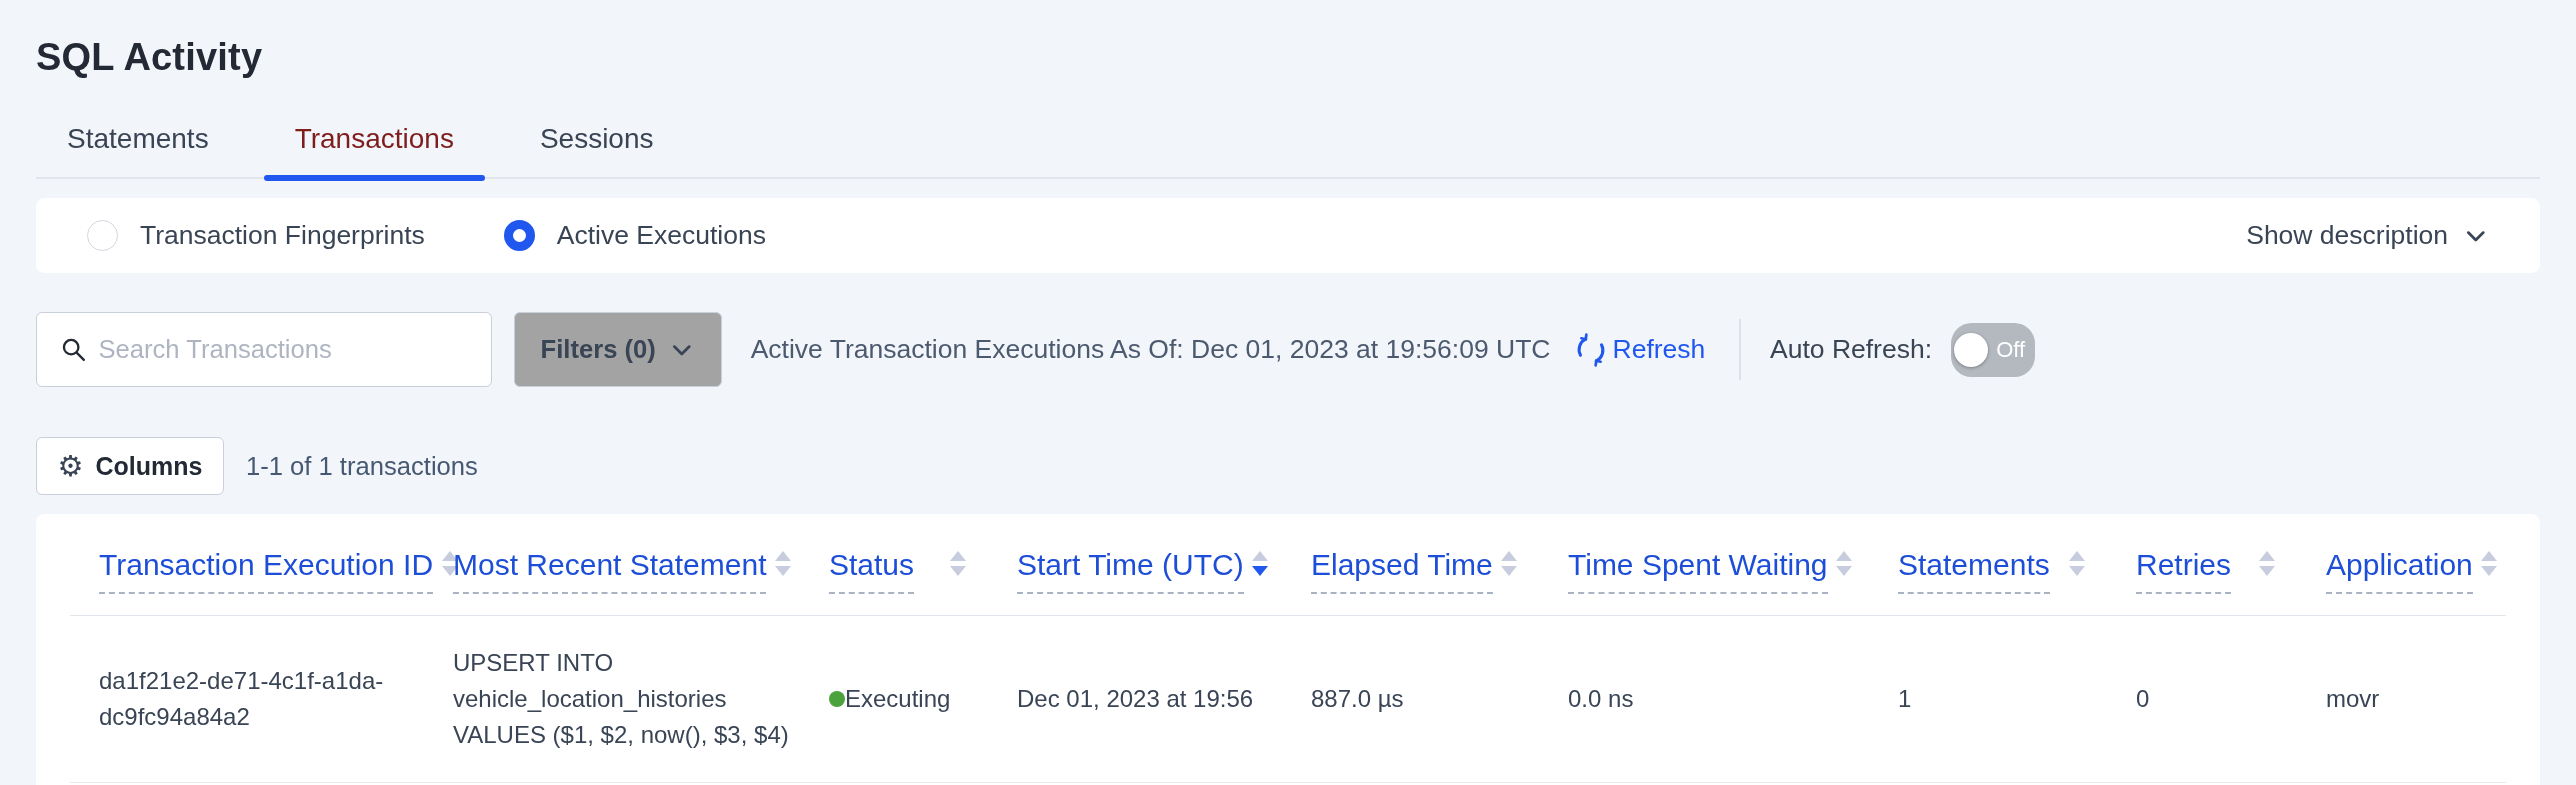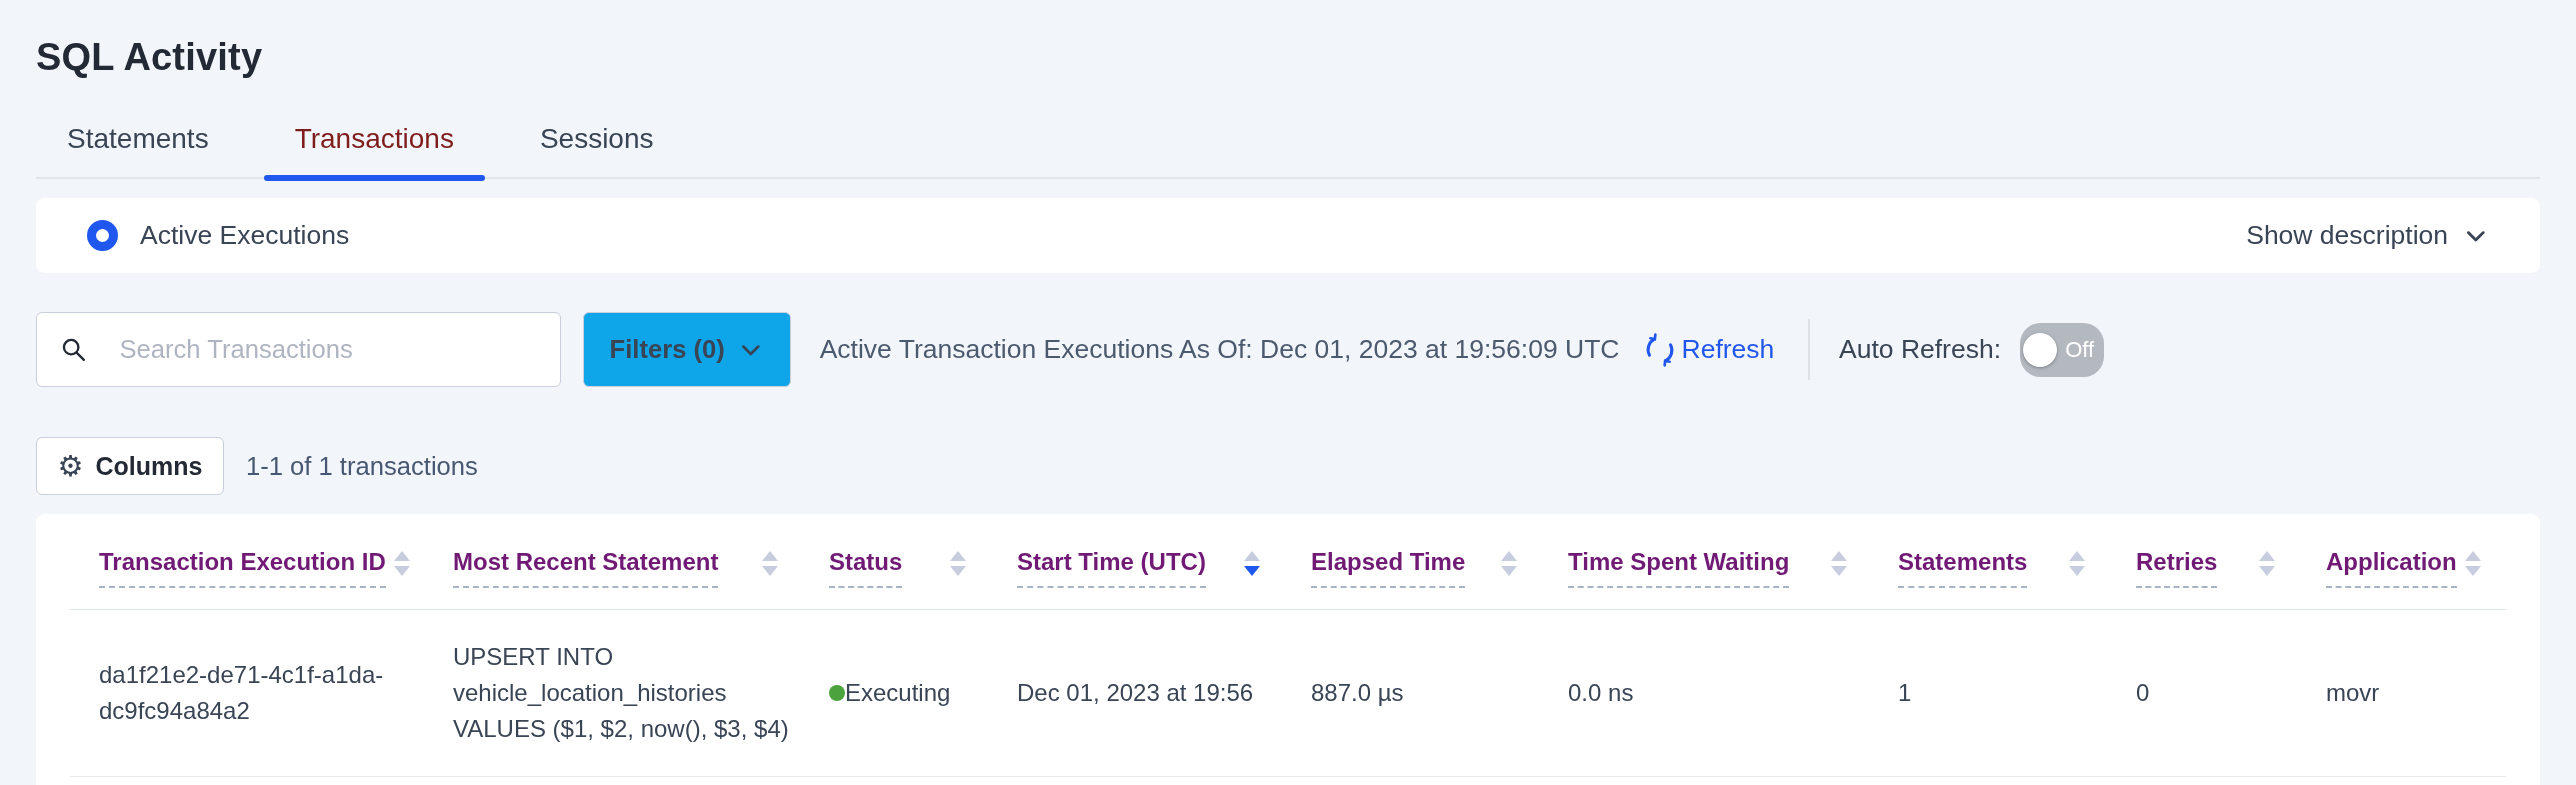--- a/index.html
+++ b/index.html
@@ -58,34 +58,34 @@
     font-size: 26.5px; color: #394455; cursor: pointer;
   }
   .chev { width: 25.6px; height: 25.6px; }
 
   
   .controls {
     margin-top: 39px; height: 75px;
     display: flex; align-items: center;
   }
   .search-box {
-    width: 525px; height: 75px; background: #fff;
+    width: 456px; height: 75px; background: #fff;
     border: 1.7px solid #c9cfdb; border-radius: 6px;
-    display: flex; align-items: center; padding: 0 20.5px; gap: 31px;
+    display: flex; align-items: center; padding: 0 20.5px; gap: 10px;
   }
   .search-box svg { flex: 0 0 auto; }
   .search-box input {
     border: none; outline: none; width: 100%;
     font-size: 25.6px; color: #394455; background: transparent;
     font-family: "Liberation Sans", sans-serif;
   }
   .search-box input::placeholder { color: #aeb5c1; }
   .filters-btn {
     margin-left: 22px; height: 75px; padding: 0 25.6px;
-    background: #0ea5e9; border: 1.7px solid #c9cfdb; border-radius: 6px;
+    background: #a3a3a3; border: 1.7px solid #c9cfdb; border-radius: 6px;
     display: flex; align-items: center; gap: 13.7px;
     font-size: 25.6px; font-weight: 700; color: #394455; cursor: pointer;
     font-family: "Liberation Sans", sans-serif;
   }
   .asof { margin-left: 29px; font-size: 26.5px; color: #4c5a6f; white-space: nowrap; }
   .refresh-btn {
     margin-left: 22px; display: flex; align-items: center; gap: 4px;
     background: none; border: none; cursor: pointer;
     font-size: 26.5px; color: #2057ee; font-family: "Liberation Sans", sans-serif;
   }
@@ -121,21 +121,21 @@
   col.c1 { width: 383px; } col.c2 { width: 376px; } col.c3 { width: 188px; }
   col.c4 { width: 294px; } col.c5 { width: 257px; } col.c6 { width: 330px; }
   col.c7 { width: 238px; } col.c8 { width: 190px; } col.c9 { width: auto; }
   th {
     padding: 34px 51px 20.5px 0; text-align: left; vertical-align: top;
     border-bottom: 1.7px solid #e0e5eb;
   }
   th .th-inner { display: flex; align-items: flex-start; justify-content: space-between; gap: 8.5px; }
   th:first-child .th-inner, td:first-child { padding-left: 29px; }
   .th-label {
-    font-size: 24px; font-weight: 700; color: #701a75;
+    font-size: 30px; font-weight: 400; color: #1d4ed8;
     padding-bottom: 10.2px; border-bottom: 2.6px dashed #a9b3c4;
     white-space: nowrap;
   }
   .sort { display: inline-flex; flex-direction: column; gap: 4.3px; margin-top: 3.4px; cursor: pointer; }
   .arr-up {
     width: 0; height: 0;
     border-left: 8.5px solid transparent; border-right: 8.5px solid transparent;
     border-bottom: 10.2px solid #c7cdde;
   }
   .arr-down {
@@ -160,20 +160,24 @@
 
   <h1 class="page-title">SQL Activity</h1>
 
   <nav class="tabs">
     <div class="tab">Statements</div>
     <div class="tab active">Transactions</div>
     <div class="tab">Sessions</div>
   </nav>
 
   <section class="panel radio-panel">
+    <label class="radio-option">
+      <span class="radio"></span>
+      <span class="radio-label">Transaction Fingerprints</span>
+    </label>
     <label class="radio-option">
       <span class="radio checked"></span>
       <span class="radio-label">Active Executions</span>
     </label>
     <div class="show-desc">
       <span>Show description</span>
       <svg class="chev" viewBox="0 0 24 24" fill="none" stroke="#394455" stroke-width="2.6" stroke-linecap="round" stroke-linejoin="round">
           <path d="M5 9l7 7 7-7"></path>
         </svg>
     </div>

